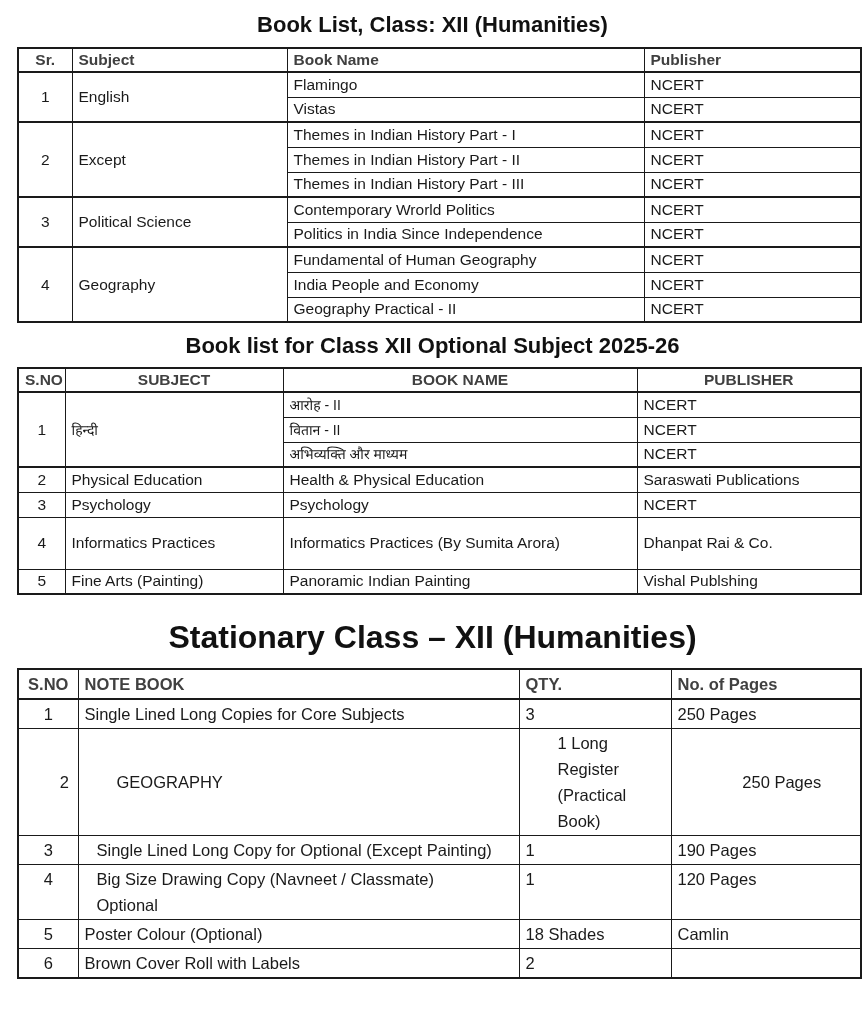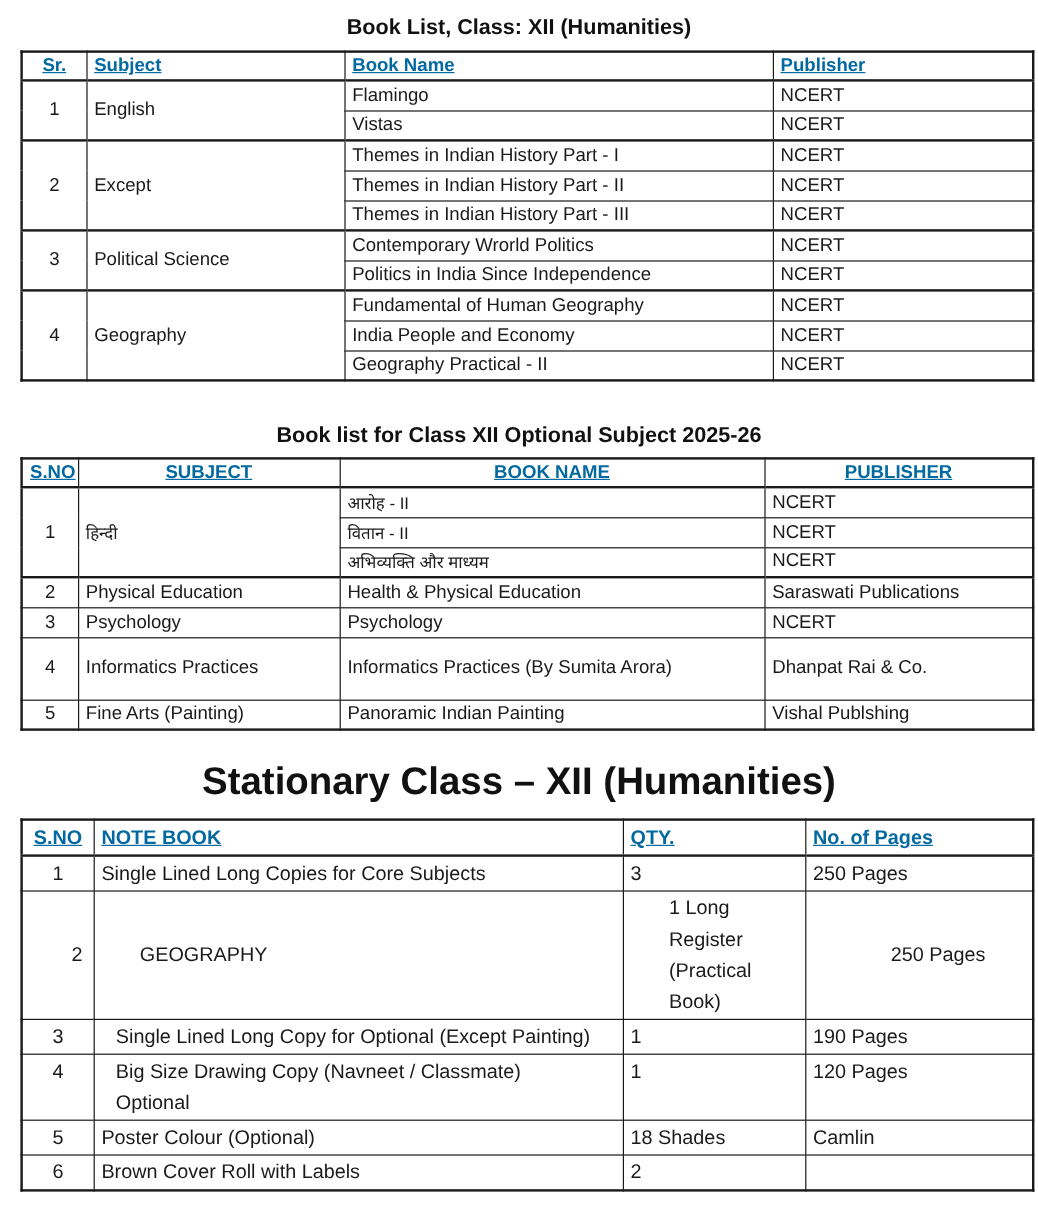--- a/index.html
+++ b/index.html
@@ -6,44 +6,44 @@
   html, body { background: #ffffff; }
   body {
     width: 865px; height: 1024px;
     font-family: "Liberation Sans", "DejaVu Sans", sans-serif;
     color: #1a1a1a;
     overflow: hidden;
   }
   .doc-title {
     text-align: center;
     font-weight: bold;
-    font-size: 18px;
+    font-size: 22px;
     color: #111;
   }
   .title-1 { padding-top: 12px; padding-bottom: 9px; }
-  .title-2 { padding-top: 34px; padding-bottom: 8px; }
+  .title-2 { padding-top: 10px; padding-bottom: 8px; }
   .title-3 { padding-top: 24px; padding-bottom: 12px; font-size: 32px; }
   table {
     border-collapse: collapse;
     table-layout: fixed;
     width: 843px;
     margin-left: 17px;
     border: 2px solid #1a1a1a;
   }
   th, td {
     border: 1px solid #1a1a1a;
     padding: 1px 6px;
     font-size: 15.5px;
     line-height: 20px;
     text-align: left;
     vertical-align: middle;
     overflow: hidden;
     white-space: nowrap;
   }
-  th { font-weight: bold; border-bottom-width: 2px; color: #0369a1; text-decoration: underline; }
+  th { font-weight: bold; border-bottom-width: 2px; color: #404040; }
   td { height: 25px; }
   .ctr { text-align: center; }
   .g-top { border-top-width: 2px; }
   
   .t2 th { text-align: center; }
   .t2 .hindi { font-size: 14px; }
   .t2 .tall td { height: 52px; }
   
   .t3 th, .t3 td { font-size: 16.5px; line-height: 26px; white-space: normal; }
   .t3 th { height: 28px; }

